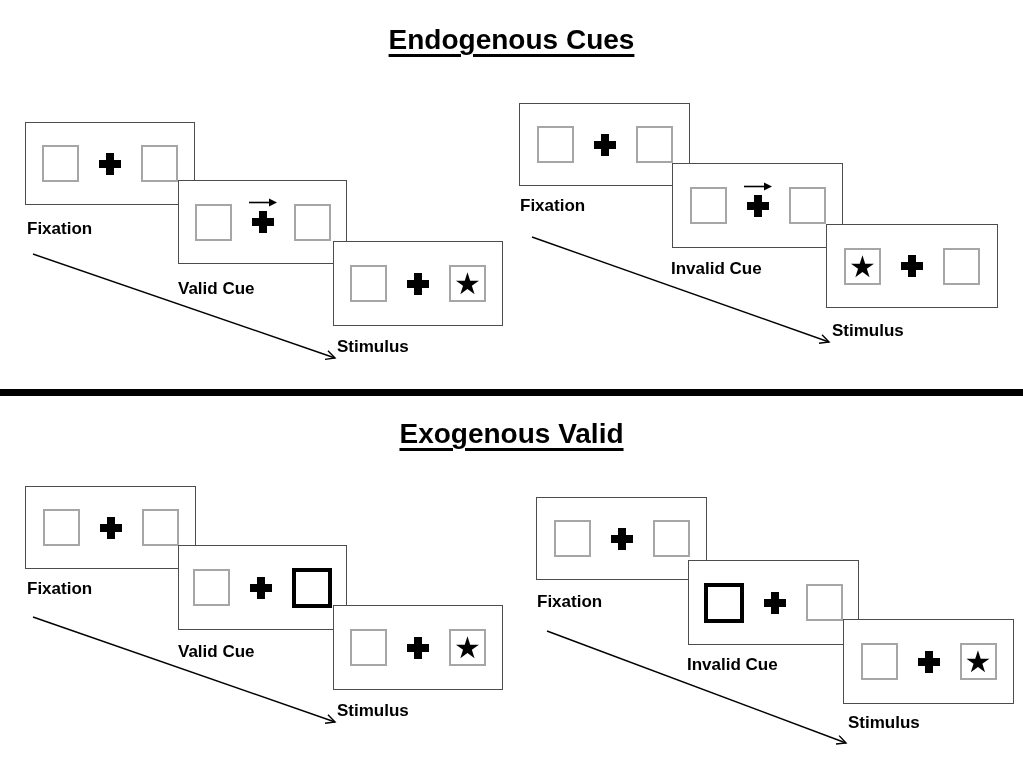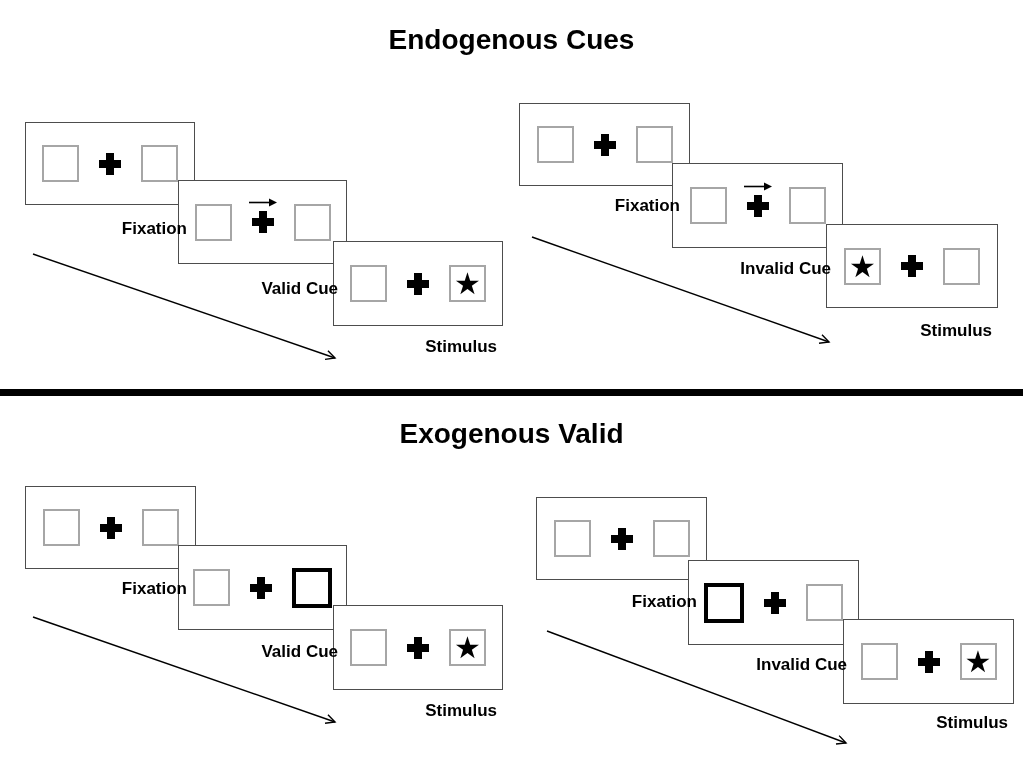--- a/index.html
+++ b/index.html
@@ -5,21 +5,21 @@
   html,body{margin:0;padding:0;}
   body{
     width:1023px;height:767px;position:relative;background:#ffffff;
     font-family:"Liberation Sans",sans-serif;overflow:hidden;color:#000;
   }
   .section-title{
     position:absolute;left:0;width:1023px;text-align:center;
     font-size:28px;font-weight:bold;
   }
   .section-title span{
-    text-decoration-thickness:3px;text-underline-offset:5px;
+    text-decoration:underline;text-decoration-thickness:3px;text-underline-offset:5px;
   }
   .divider{
     position:absolute;left:0;top:389px;width:1023px;height:7px;background:#000;
   }
   .panel{
     position:absolute;background:#fff;border:1px solid #4d4d4d;box-sizing:border-box;
     display:flex;align-items:center;justify-content:center;gap:20px;
   }
   .sq{
     width:33px;height:33px;border:2px solid #a6a6a6;background:#fff;
@@ -31,21 +31,21 @@
   .star{
     font-family:"DejaVu Sans",sans-serif;font-size:30px;line-height:33px;
     display:block;text-align:center;color:#000;
   }
   .crossw{position:relative;width:22px;height:22px;flex:0 0 auto;}
   .cross{position:relative;display:block;width:22px;height:22px;}
   .cross::before{content:"";position:absolute;left:0;top:7px;width:22px;height:8px;background:#000;}
   .cross::after{content:"";position:absolute;top:0;left:7px;width:8px;height:22px;background:#000;}
   .cue-arrow{position:absolute;top:-14px;left:-4px;}
   .plabel{
-    position:absolute;width:160px;text-align:right;
+    position:absolute;width:160px;text-align:left;
     font-size:17px;font-weight:bold;line-height:22px;
   }
   .arrows-overlay{position:absolute;left:0;top:0;z-index:0;}
   .panel{z-index:2;}
   .panel.p1{z-index:1;} .panel.p2{z-index:2;} .panel.p3{z-index:3;}
   .plabel{z-index:4;}
 </style>
 </head>
 <body>
 

